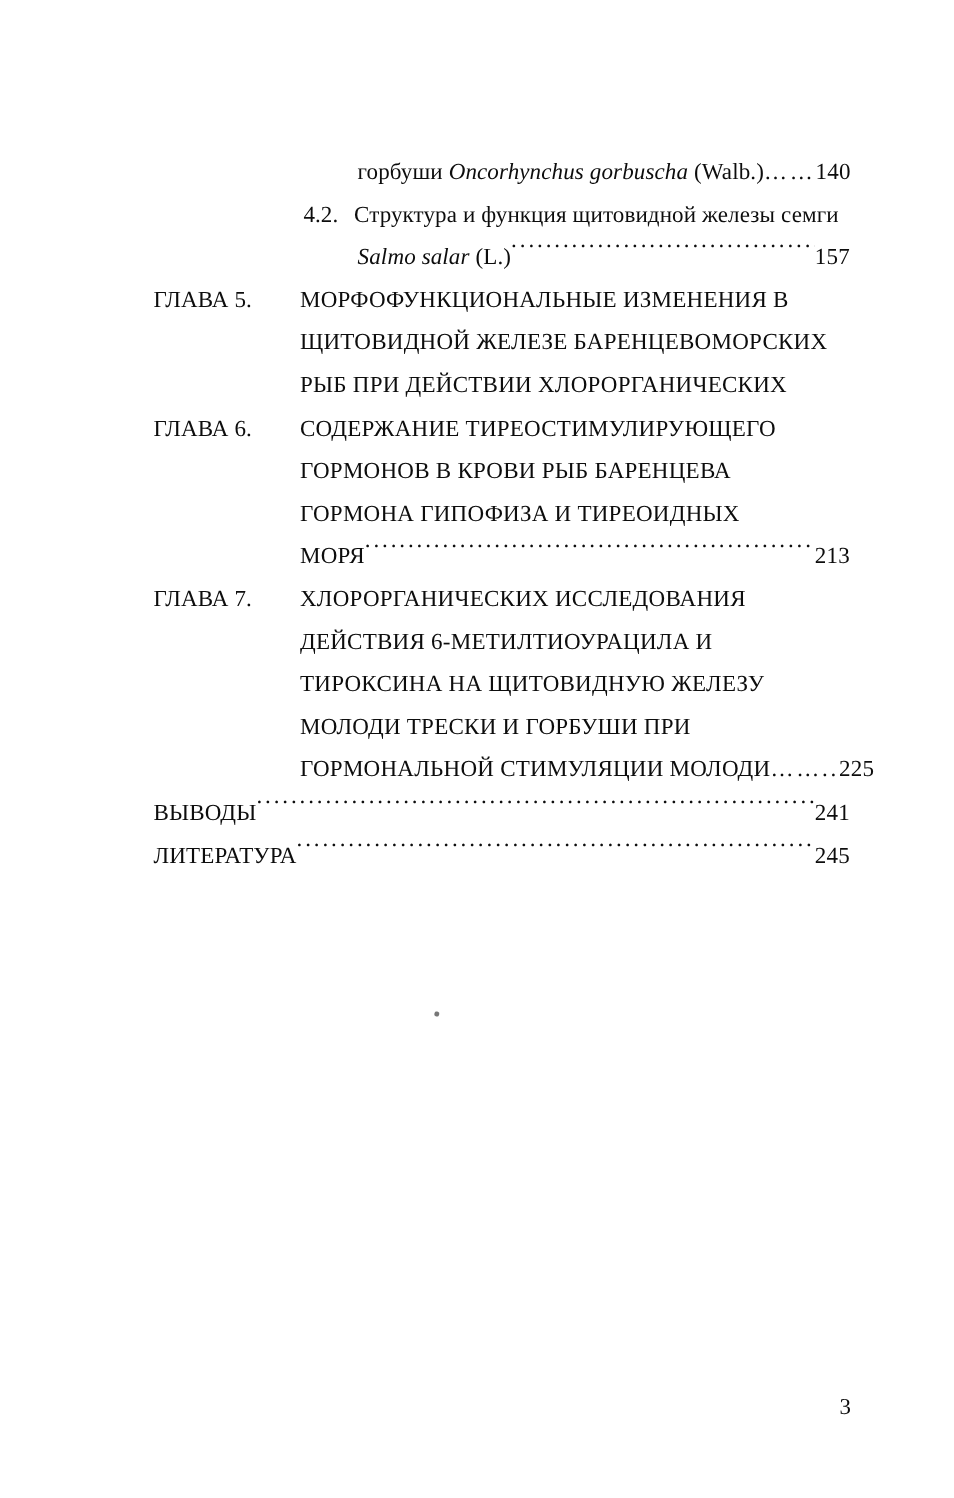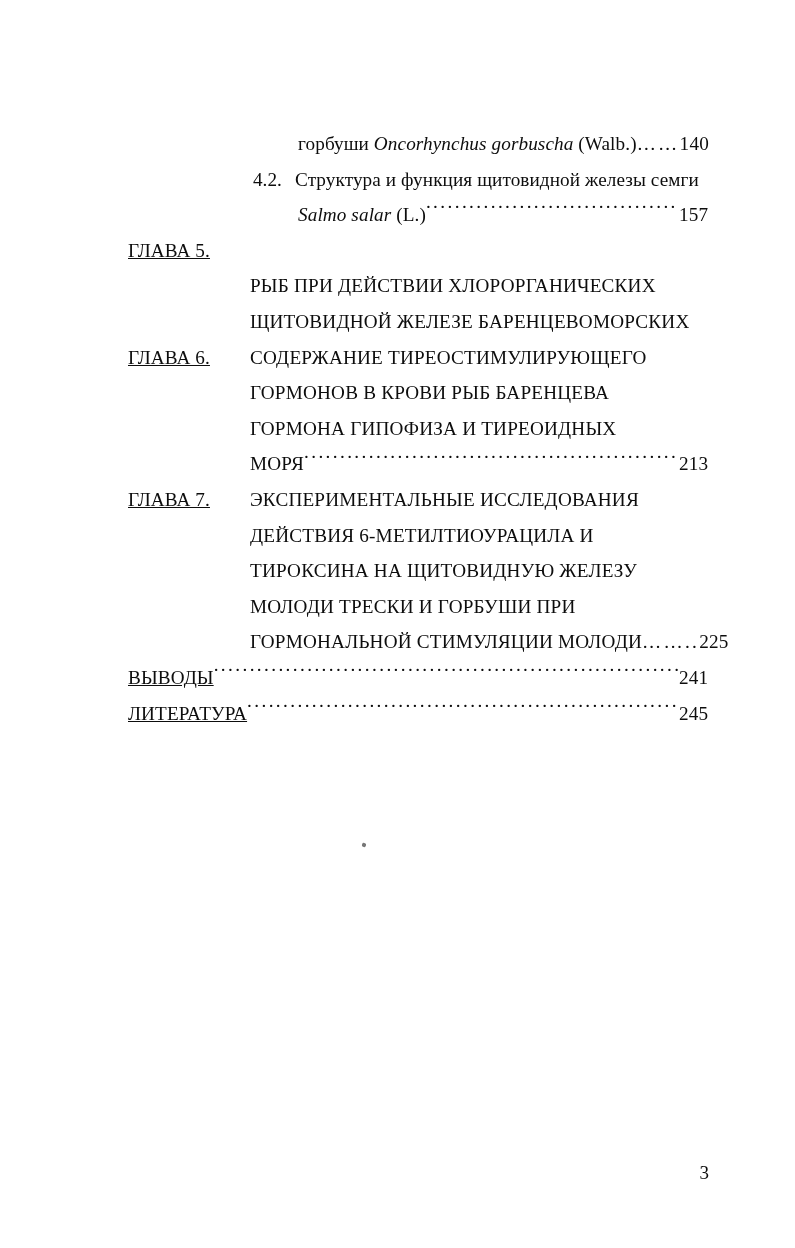--- a/index.html
+++ b/index.html
@@ -37,21 +37,20 @@
     font-size: 19.2px;
     line-height: 35.6px;
     white-space: nowrap;
   }
 
   
   .label {
     flex: 0 0 auto;
     width: 122px;
     letter-spacing: 0.1px;
-    text-decoration: underline;
   }
   .label.wide {
     width: auto;
     padding-right: 0;
     text-align: center;
   }
   .label.blank {
     width: 122px;
   }
 
@@ -154,28 +153,29 @@
 
     <div class="toc-line">
       <span class="indent-cont"></span>
       <span class="title"><i>Salmo salar</i><span> (L.)</span></span>
       <span class="leader"></span>
       <span class="pageno">157</span>
     </div>
 
     <div class="toc-line">
       <span class="label">ГЛАВА 5.</span>
+      <span class="title upper">МОРФОФУНКЦИОНАЛЬНЫЕ ИЗМЕНЕНИЯ В</span>
+    </div>
+    <div class="toc-line">
+      <span class="label blank"></span>
+      <span class="title upper">ЩИТОВИДНОЙ ЖЕЛЕЗЕ БАРЕНЦЕВОМОРСКИХ</span>
     </div>
     <div class="toc-line">
       <span class="label blank"></span>
       <span class="title upper">РЫБ ПРИ ДЕЙСТВИИ ХЛОРОРГАНИЧЕСКИХ</span>
-    </div>
-    <div class="toc-line">
-      <span class="label blank"></span>
-      <span class="title upper">ЩИТОВИДНОЙ ЖЕЛЕЗЕ БАРЕНЦЕВОМОРСКИХ</span>
     </div>
 
     <div class="toc-line">
       <span class="label">ГЛАВА 6.</span>
       <span class="title upper">СОДЕРЖАНИЕ ТИРЕОСТИМУЛИРУЮЩЕГО</span>
     </div>
     <div class="toc-line">
       <span class="label blank"></span>
       <span class="title upper">ГОРМОНОВ В КРОВИ РЫБ БАРЕНЦЕВА</span>
     </div>
@@ -185,21 +185,21 @@
     </div>
     <div class="toc-line">
       <span class="label blank"></span>
       <span class="title upper">МОРЯ</span>
       <span class="leader"></span>
       <span class="pageno">213</span>
     </div>
 
     <div class="toc-line">
       <span class="label">ГЛАВА 7.</span>
-      <span class="title upper">ЭКСПЕРИМЕНТАЛЬНЫЕ ИССЛЕДОВАНИЯ</span>
+      <span class="title upper">ХЛОРОРГАНИЧЕСКИХ ИССЛЕДОВАНИЯ</span>
     </div>
     <div class="toc-line">
       <span class="label blank"></span>
       <span class="title upper">ДЕЙСТВИЯ 6-МЕТИЛТИОУРАЦИЛА И</span>
     </div>
     <div class="toc-line">
       <span class="label blank"></span>
       <span class="title upper">ТИРОКСИНА НА ЩИТОВИДНУЮ ЖЕЛЕЗУ</span>
     </div>
     <div class="toc-line">

